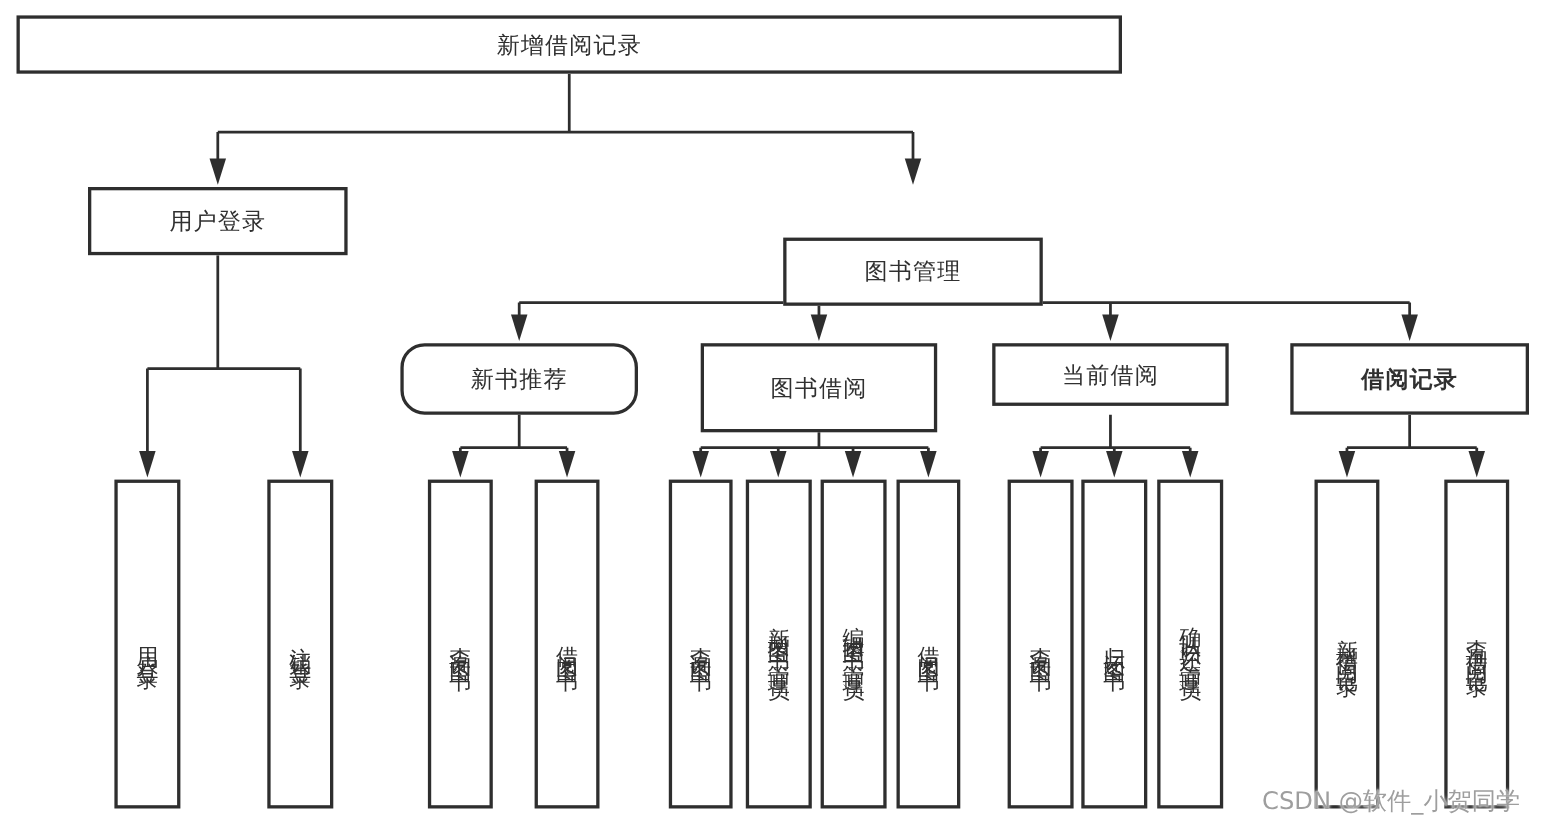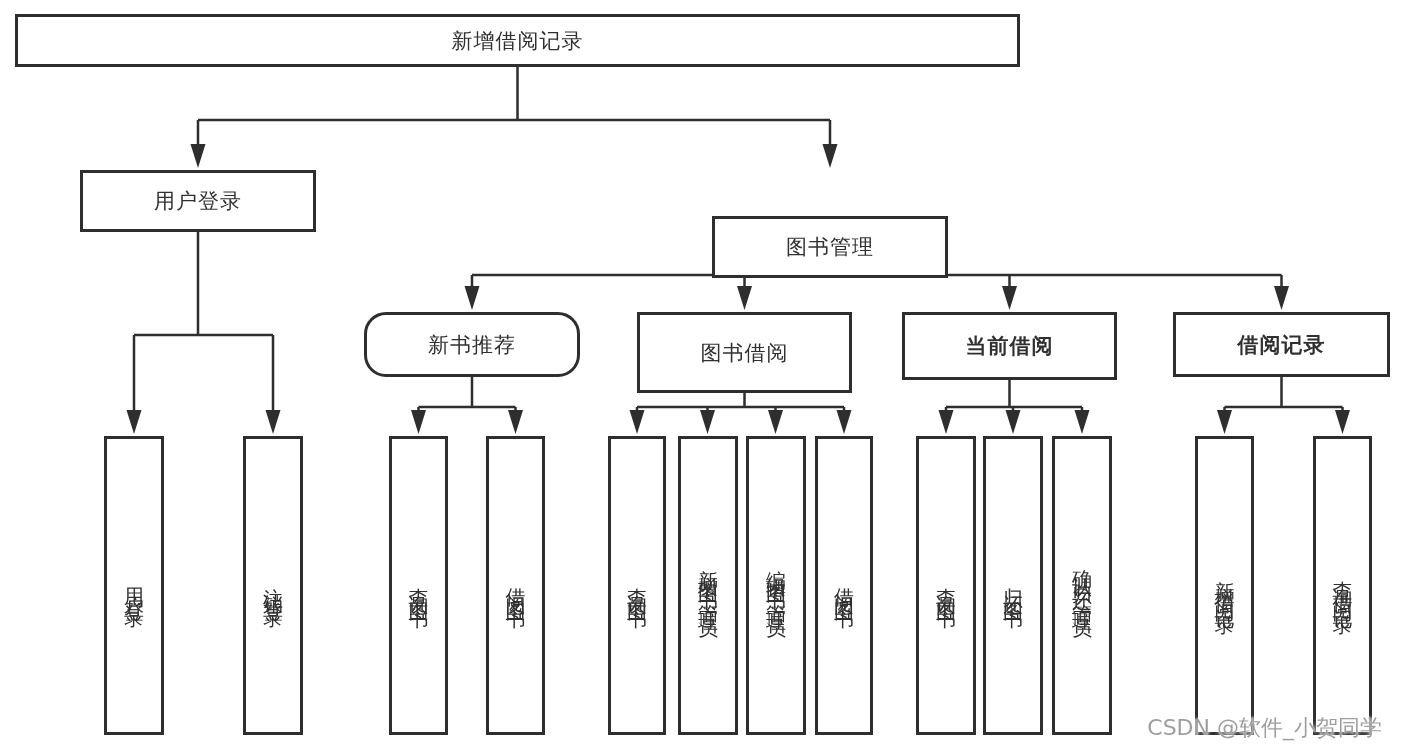--- a/index.html
+++ b/index.html
@@ -97,21 +97,21 @@
   <div class="box h" style="left:712px; top:170px; width:236px; height:62px;margin-top:46px;">
     <span>图书管理</span>
   </div>
 
   <div class="box h" style="left:364px; top:312px; width:216px; height:65px;border-radius:22px;">
     <span>新书推荐</span>
   </div>
   <div class="box h" style="left:637px; top:312px; width:215px; height:81px;">
     <span>图书借阅</span>
   </div>
-  <div class="box h" style="left:902px; top:312px; width:215px; height:68px;font-weight:bold;">
+  <div class="box h" style="left:902px; top:312px; width:215px; height:57px;">
     <span>当前借阅</span>
   </div>
   <div class="box h" style="left:1173px; top:312px; width:217px; height:65px;font-weight:bold;">
     <span>借阅记录</span>
   </div>
 
   <div class="box v" style="left:104px; top:436px; width:60px; height:299px;">
     <span>用户登录</span>
   </div>
   <div class="box v" style="left:243px; top:436px; width:60px; height:299px;">

